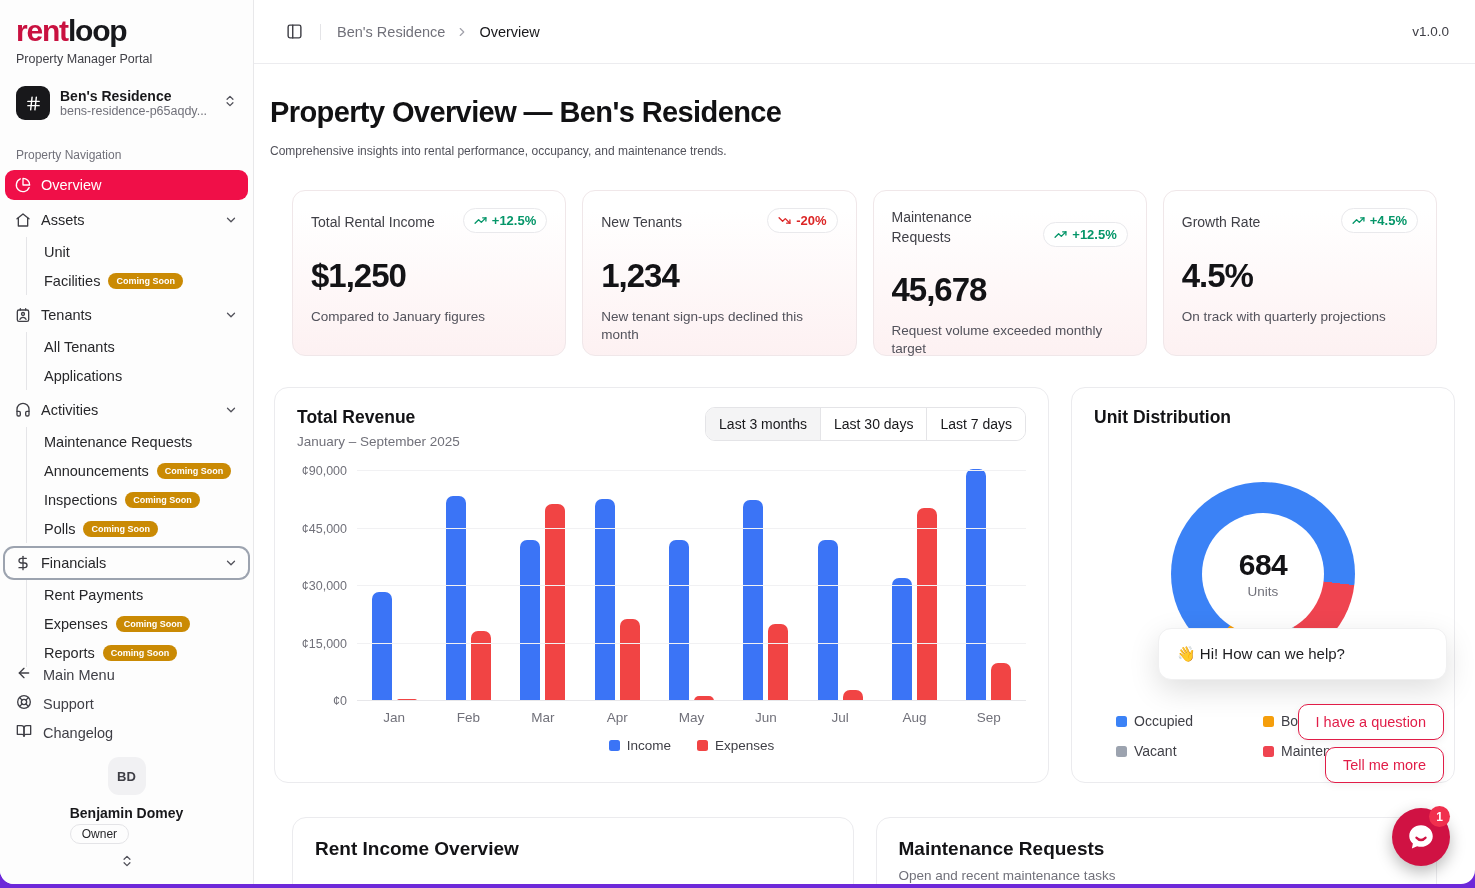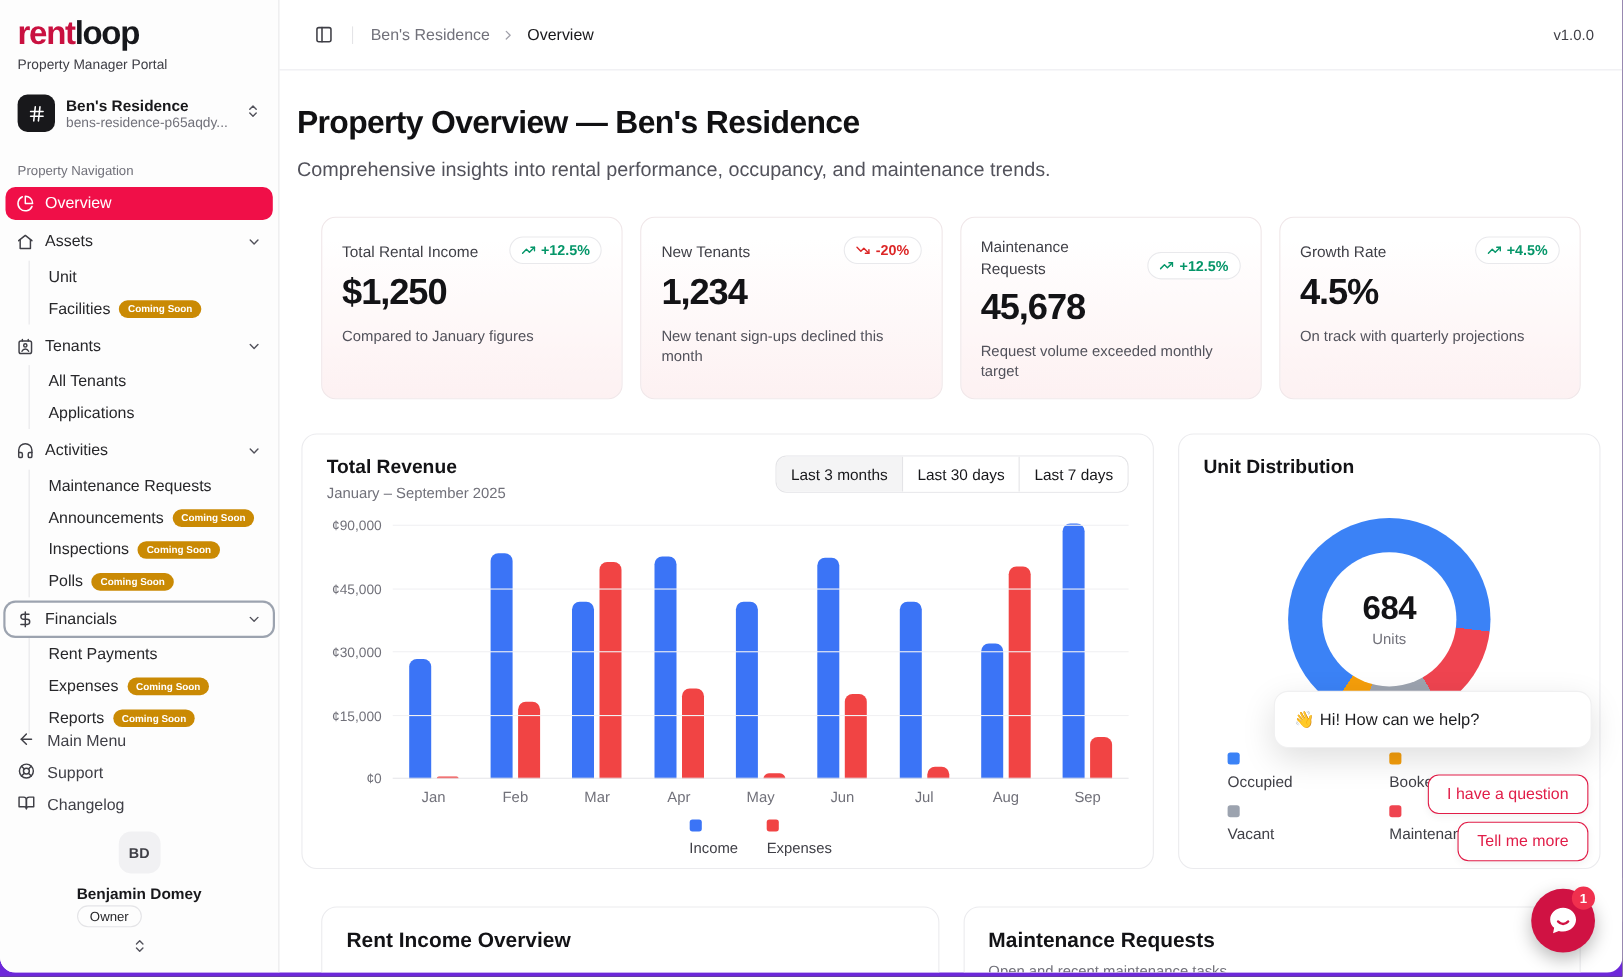--- a/index.html
+++ b/index.html
@@ -53,31 +53,31 @@
   .panel-btn svg { width:17px; height:17px; }
   .tb-divider { width:1px; height:16px; background:#e4e4e7; margin:0 16px 0 12px; }
   .crumbs { display:flex; align-items:center; gap:10px; font-size:14.5px; }
   .crumb-muted { color:#71717a; cursor:pointer; }
   .crumb-sep { color:#a1a1aa; display:flex; }
   .crumb-sep svg { width:14px; height:14px; }
   .crumb-current { color:#18181b; }
   .tb-right { margin-left:auto; font-size:13.5px; color:#3f3f46; }
   .content { flex:1; overflow:hidden; padding:32px 16px 0; }
   .page-title { font-size:29px; font-weight:700; letter-spacing:-0.6px; color:#111113; }
-  .page-sub { margin-top:15px; font-size:18px; color:#52525b; }
+  .page-sub { margin-top:15px; font-size:12px; color:#52525b; }
 
   .stats-row { margin:32px 22px 0; display:grid; grid-template-columns:repeat(4,1fr); gap:16px; }
   .stat-card { height:166px; border:1px solid #f0e7e9; border-radius:13px; padding:17px 18px; background:linear-gradient(180deg,#ffffff 12%, #fdf1f2 100%); }
   .stat-top { display:flex; align-items:flex-end; justify-content:space-between; gap:8px; }
   .stat-label { font-size:14px; color:#3f3f46; line-height:1.4; max-width:130px; }
   .stat-badge { display:flex; align-items:center; gap:5px; border:1px solid #e9e9ec; background:#fff; border-radius:999px; padding:4px 10px; font-size:13px; font-weight:700; white-space:nowrap; }
   .stat-badge svg { width:13px; height:13px; }
   .stat-badge.up { color:#059669; }
   .stat-badge.down { color:#dc2626; }
-  .stat-value { margin-top:6px; font-size:33px; font-weight:700; letter-spacing:-1px; color:#131316; }
+  .stat-value { margin-top:24px; font-size:33px; font-weight:700; letter-spacing:-1px; color:#131316; }
   .stat-desc { margin-top:13px; font-size:13.5px; color:#52525b; line-height:1.35; }
 
   .charts-row { margin:31px 4px 0; display:grid; grid-template-columns:1fr 384px; gap:22px; }
   .card { background:#fff; border:1px solid #ebebee; border-radius:14px; }
   .rev-card { height:396px; padding:19px 22px; display:flex; flex-direction:column; }
   .rev-head { display:flex; justify-content:space-between; align-items:flex-start; }
   .card-title { font-size:17.5px; font-weight:700; color:#131316; }
   .card-sub { margin-top:6px; font-size:13.5px; color:#71717a; }
   .seg { display:flex; border:1px solid #e4e4e7; border-radius:10px; overflow:hidden; background:#fff; }
   .seg button { font-family:inherit; font-size:14px; color:#18181b; background:#fff; border:none; border-left:1px solid #e4e4e7; padding:8px 13px; cursor:pointer; white-space:nowrap; }
@@ -88,21 +88,21 @@
   .y-col span { position:absolute; right:10px; transform:translateY(50%); font-size:12.5px; color:#71717a; }
   .plot { position:relative; flex:1; height:230px; }
   .gridline { position:absolute; left:0; right:0; height:1px; background:#f1f1f3; }
   .gridline.base { background:#e7e7ea; }
   .bars-row { position:absolute; inset:0; display:flex; }
   .bar-group { flex:1; display:flex; align-items:flex-end; justify-content:center; gap:5px; }
   .bar { width:20px; border-radius:7px 7px 0 0; }
   .x-row { display:flex; margin-left:60px; margin-top:9px; }
   .x-row span { flex:1; text-align:center; font-size:13.5px; color:#71717a; }
   .legend { display:flex; justify-content:center; gap:26px; margin-top:13px; margin-left:60px; }
-  .legend-item { display:flex; gap:7px; font-size:13.5px; color:#3f3f46;flex-direction:column; }
+  .legend-item { display:flex; align-items:center; gap:7px; font-size:13.5px; color:#3f3f46; }
   .legend-sq { width:11px; height:11px; border-radius:2.5px; }
 
   .unit-card { height:396px; padding:19px 22px; display:flex; flex-direction:column; }
   .donut-zone { flex:1; display:flex; align-items:center; justify-content:center; padding-top:6px; }
   .donut { width:184px; height:184px; border-radius:50%; position:relative; }
   .donut-hole { position:absolute; inset:31px; background:#fff; border-radius:50%; display:flex; flex-direction:column; align-items:center; justify-content:center; }
   .donut-num { font-size:30px; font-weight:700; letter-spacing:-0.5px; color:#131316; }
   .donut-cap { font-size:13.5px; color:#71717a; margin-top:2px; }
   .unit-legend { display:grid; grid-template-columns:1fr 1fr; row-gap:14px; padding:0 22px 4px; }
   .unit-legend .legend-item { font-size:14px; }

